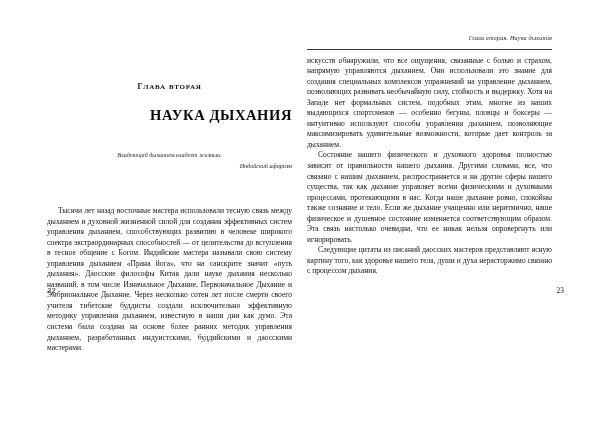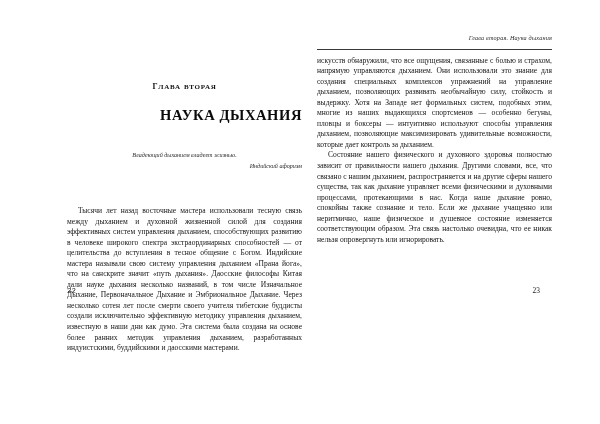--- a/index.html
+++ b/index.html
@@ -22,21 +22,21 @@
     height: 424px;
     background: #ffffff;
     display: flex;
   }
 
   .page {
     position: relative;
     box-sizing: border-box;
     height: 312px;
   }
-  .page-left  { width: 300px; padding: 0 8px 6px 47px; margin-left: 20px; }
+  .page-left  { width: 300px; padding: 0 8px 6px 47px; }
   .page-right { width: 300px; padding: 0 48px 0 7px; }
 
   
   .runhead {
     margin-top: 34px;
     height: 13px;
     text-align: right;
     font-style: italic;
     font-size: 6.2px;
     letter-spacing: 0.18px;
@@ -112,21 +112,21 @@
   .blockquote p { margin: 0; }
 
   
   .folio {
     position: absolute;
     bottom: 17px;
     font-size: 7.4px;
     color: #1a1a1a;
   }
   .folio-left  { left: 47px; font-family: Liberation Mono, monospace; }
-  .folio-right { right: 60px; }
+  .folio-right { right: 36px; }
 </style>
 </head>
 <body>
 
 <div class="spread">
 
   <div class="page page-left">
 
     <div class="chap-spacer"></div>
 
@@ -147,19 +147,20 @@
   </div>
 
   <div class="page page-right">
 
     <div class="runhead">Глава вторая. Наука дыхания</div>
     <div class="runhead-rule"></div>
 
     <div class="body-text right-body">
       <p class="no-indent">искусств обнаружили, что все ощущения, связанные с болью и страхом, напрямую управляются дыханием. Они использовали это знание для создания специальных комплексов упражнений на управление дыханием, позволяющих развивать необычайную силу, стойкость и выдержку. Хотя на Западе нет формальных систем, подобных этим, многие из наших выдающихся спортсменов — особенно бегуны, пловцы и боксеры — интуитивно используют способы управления дыханием, позволяющие максимизировать удивительные возможности, которые дает контроль за дыханием.</p>
       <p>Состояние нашего физического и духовного здоровья полностью зависит от правильности нашего дыхания. Другими словами, все, что связано с нашим дыханием, распространяется и на другие сферы нашего существа, так как дыхание управляет всеми физическими и духовными процессами, протекающими в нас. Когда наше дыхание ровно, спокойны также сознание и тело. Если же дыхание учащенно или неритмично, наше физическое и душевное состояние изменяется соответствующим образом. Эта связь настолько очевидна, что ее никак нельзя опровергнуть или игнорировать.</p>
+      <p>Следующие цитаты из писаний даосских мастеров представляют ясную картину того, как здоровье нашего тела, души и духа нерасторжимо связано с процессом дыхания.</p>
     </div>
 
 
     <div class="folio folio-right">23</div>
   </div>
 
 </div>
 
 </body></html>

